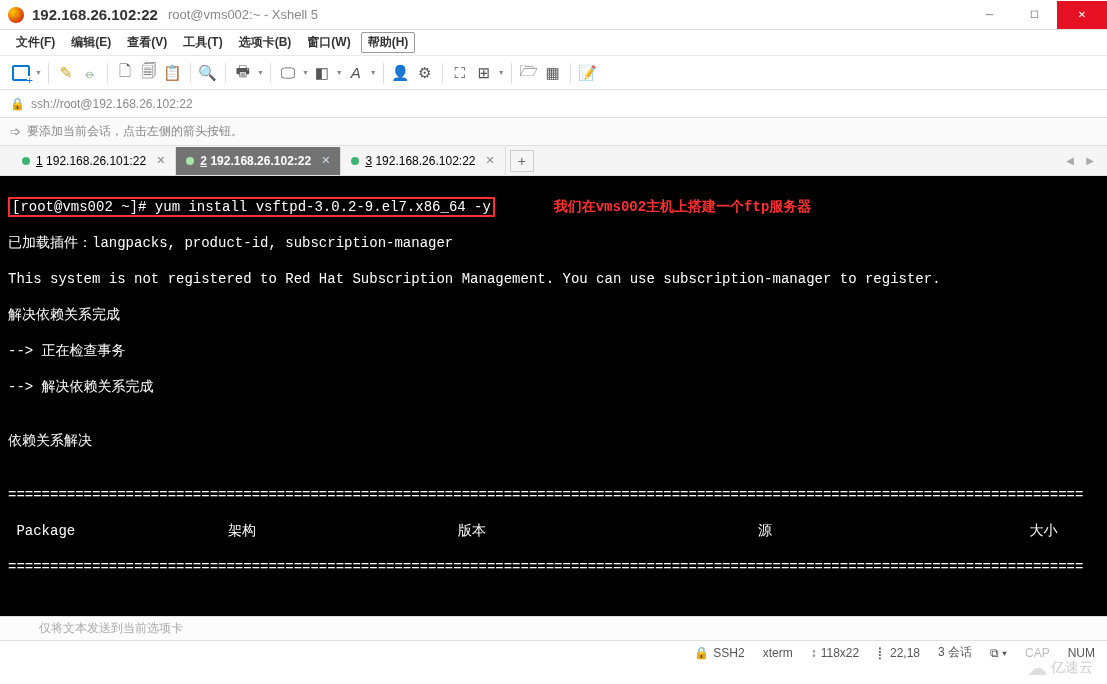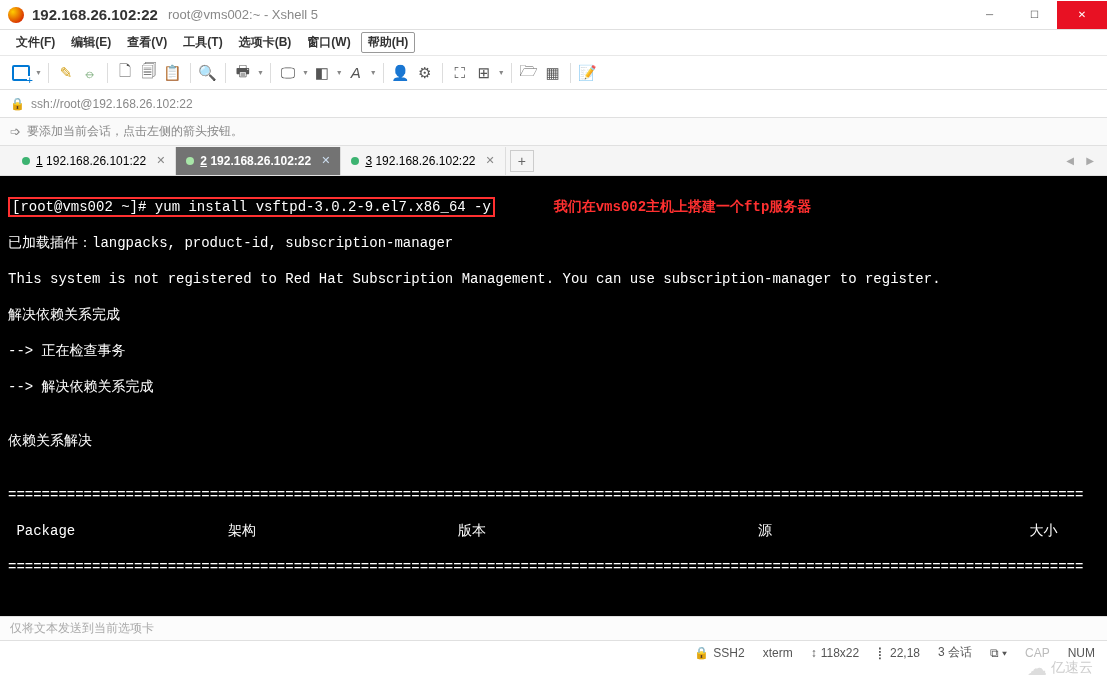--- a/index.html
+++ b/index.html
@@ -60,21 +60,21 @@
   .term-divider { color: #fefefe; overflow: hidden; }
   .term-row { display: flex; }
   .col-pkg { width: 220px; }
   .col-arch { width: 230px; }
   .col-ver { width: 300px; }
   .col-repo { width: 240px; }
   .col-size { flex: 1; text-align: center; padding-right: 10px; }
   
   
   .footer-input { height: 24px; display: flex; align-items: center; padding: 0 10px; border-top: 1px solid #e0e0e0; background: #fcfcfc; }
-  .footer-placeholder { color: #aaa; font-size: 12px; }
+  .footer-placeholder { color: #aaa; font-size: 12px; margin-left: 29px; }
   .statusbar { height: 24px; display: flex; align-items: center; justify-content: flex-end; padding: 0 12px; border-top: 1px solid #e0e0e0; gap: 18px; font-size: 12px; color: #555; }
   .status-seg { display: flex; align-items: center; gap: 4px; }
   .cap-off { color: #bbb; }
   
   .watermark { position: absolute; right: 14px; bottom: 4px; color: #ccc; font-size: 14px; display: flex; align-items: center; gap: 4px; }
   .wm-cloud { font-size: 20px; color: #ddd; }
 </style>
 </head>
 <body>
 

